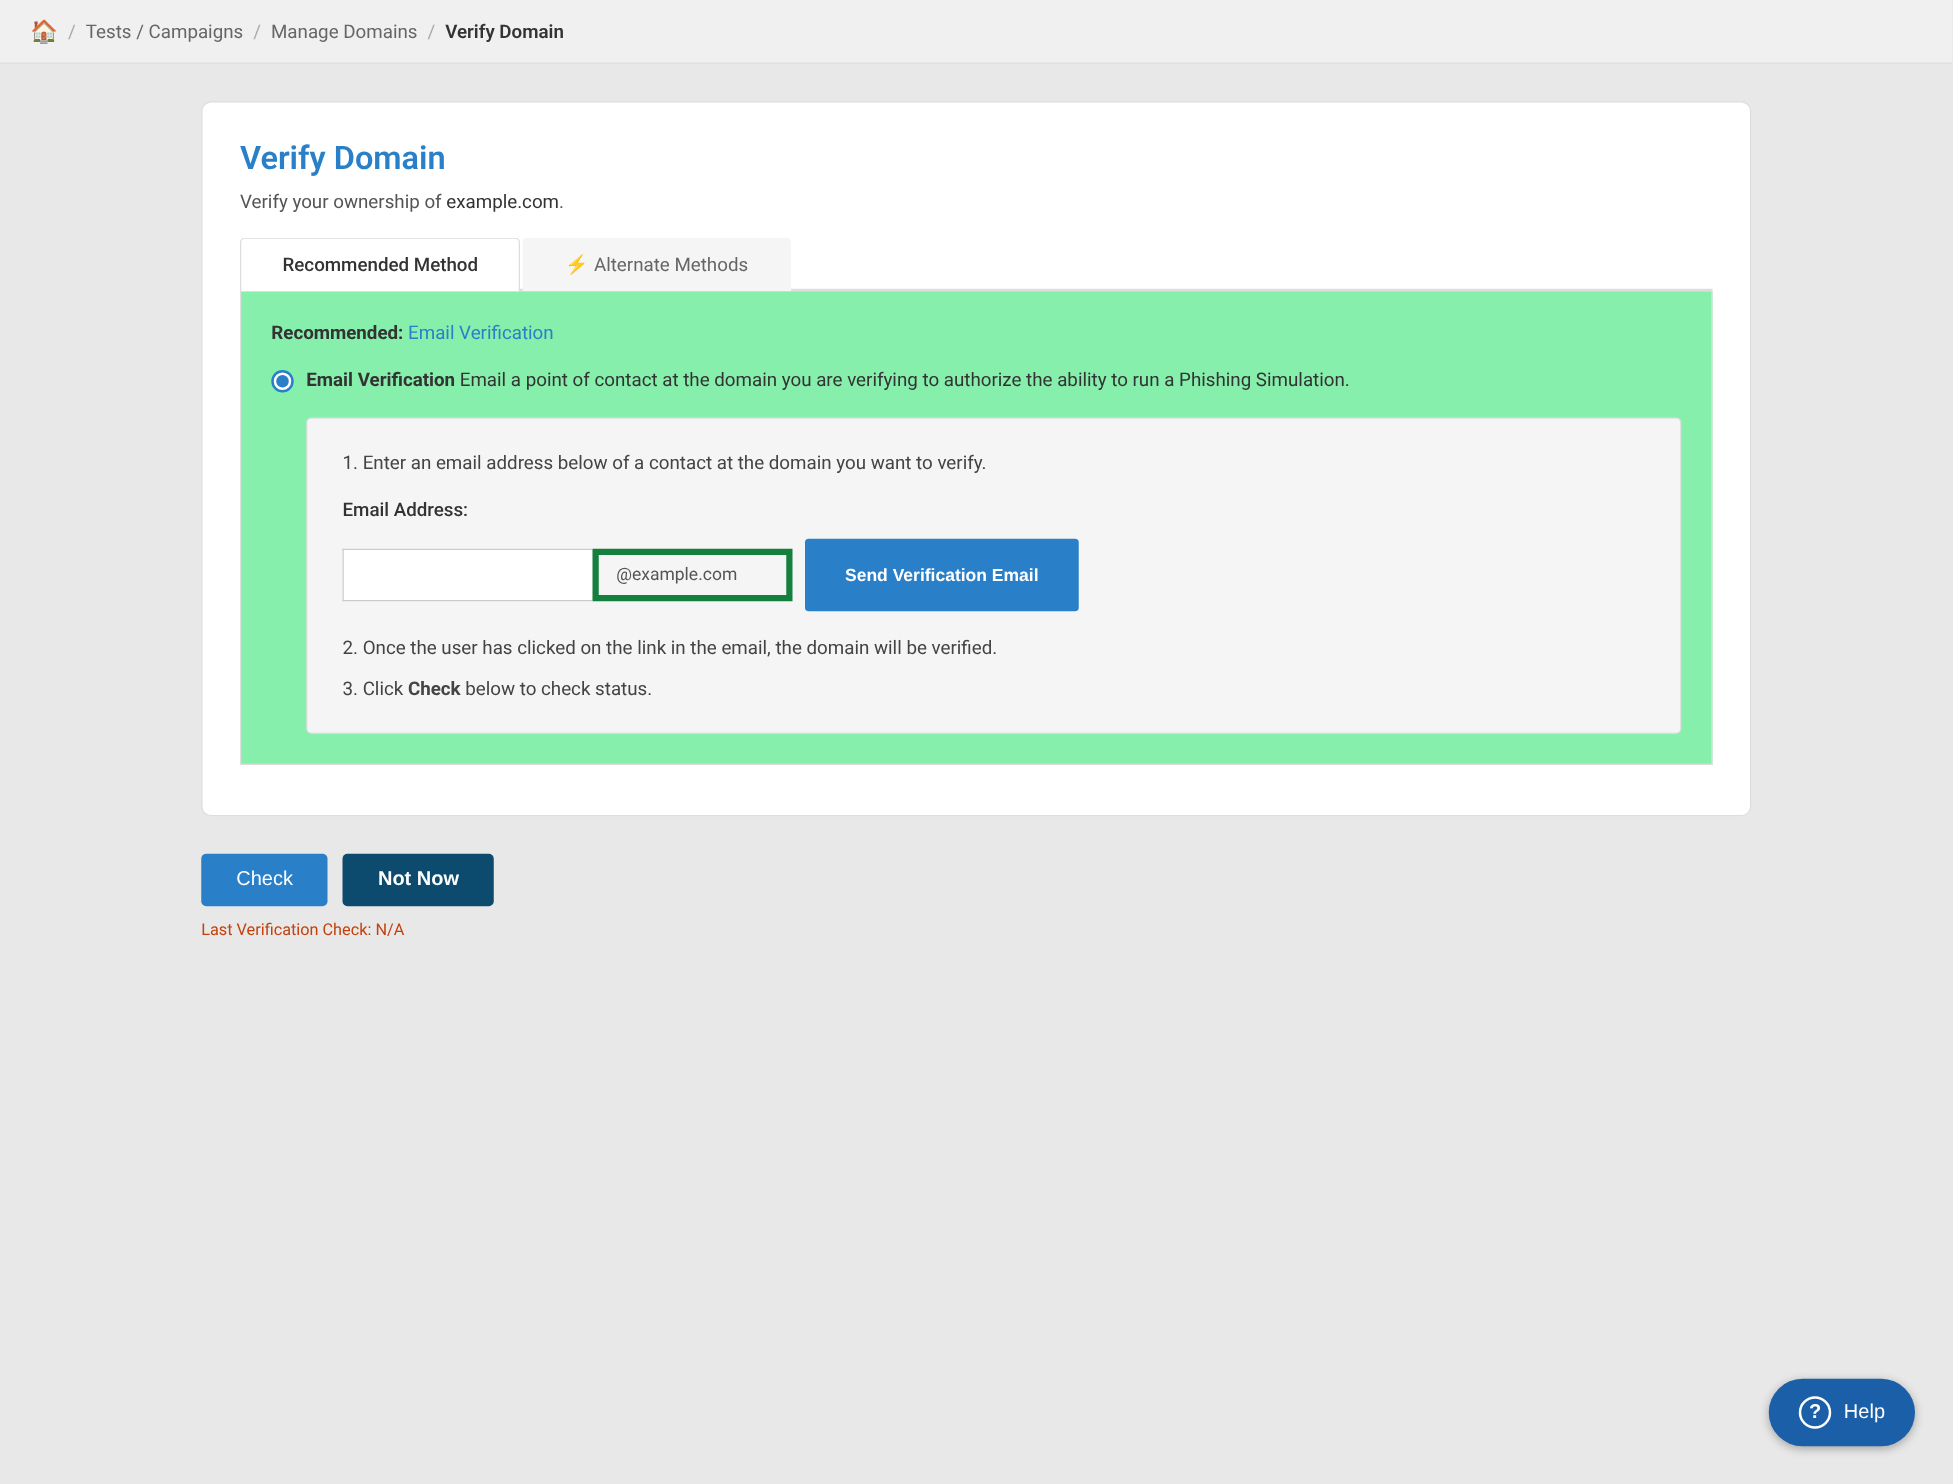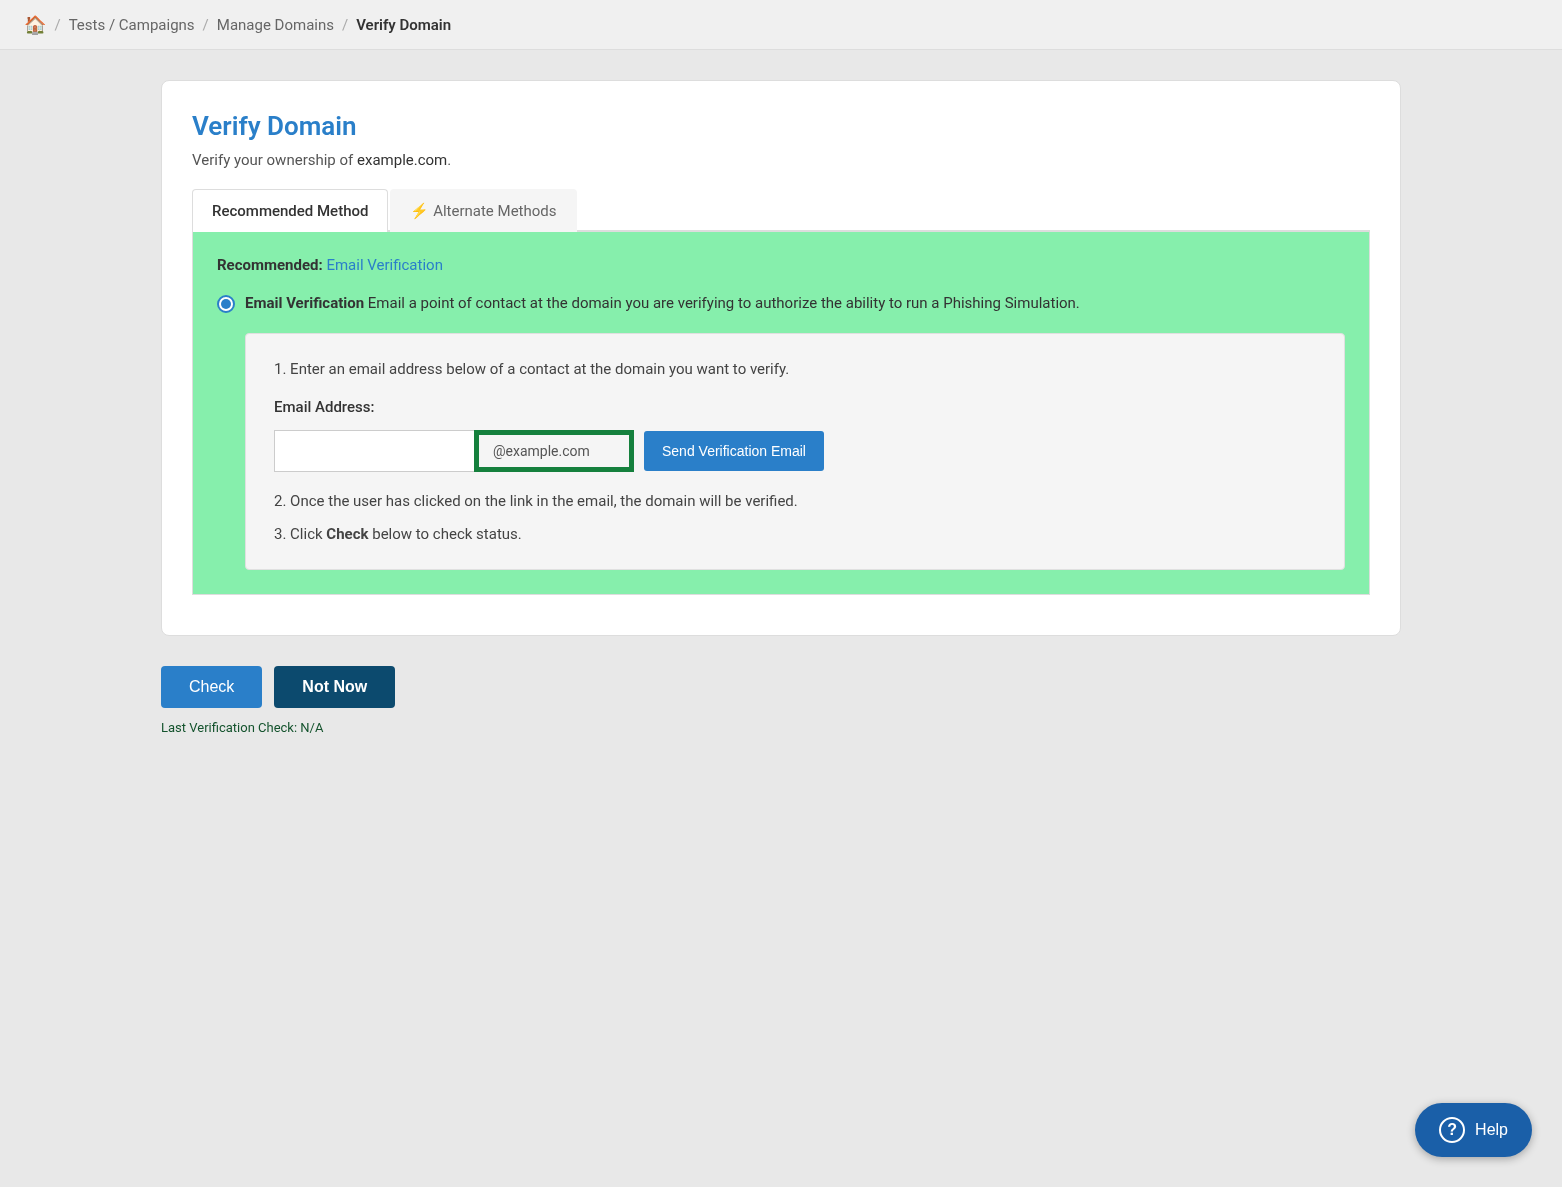--- a/index.html
+++ b/index.html
@@ -71,21 +71,21 @@
       color: #333;
     }
 
     
     .tabs {
       display: flex;
       border-bottom: 2px solid #ddd;
       margin-bottom: 0;
     }
     .tab {
-      padding: 12px 19px;
+      padding: 12px 33px;
       cursor: pointer;
       font-size: 15px;
       border: 1px solid transparent;
       border-bottom: none;
       color: #666;
       background: #f5f5f5;
       border-radius: 4px 4px 0 0;
       margin-right: 2px;
       position: relative;
       bottom: -2px;
@@ -204,27 +204,27 @@
       background: #f5f5f5;
       padding: 0 14px;
       display: flex;
       align-items: center;
       font-size: 14px;
       color: #555;
       min-width: 160px;
     }
 
     .send-btn {
-      height: 40px;
+      height: 58px;
       background: #2a7fc9;
       color: #fff;
       border: none;
-      padding: 0 18px;
+      padding: 0 32px;
       font-size: 14px;
-      font-weight: 400;
+      font-weight: 700;
       cursor: pointer;
       margin-left: 10px;
       border-radius: 3px;
       white-space: nowrap;
     }
 
     .step2, .step3 {
       font-size: 15px;
       color: #444;
       margin-top: 10px;
@@ -258,21 +258,21 @@
       padding: 12px 28px;
       font-size: 16px;
       font-weight: 700;
       border-radius: 4px;
       cursor: pointer;
     }
 
     .last-check {
       margin-top: 12px;
       font-size: 13px;
-      color: #14532d;
+      color: #c2410c;
     }
 
     
     .help-btn {
       position: fixed;
       bottom: 30px;
       right: 30px;
       background: #1a5fa8;
       color: #fff;
       border: none;

